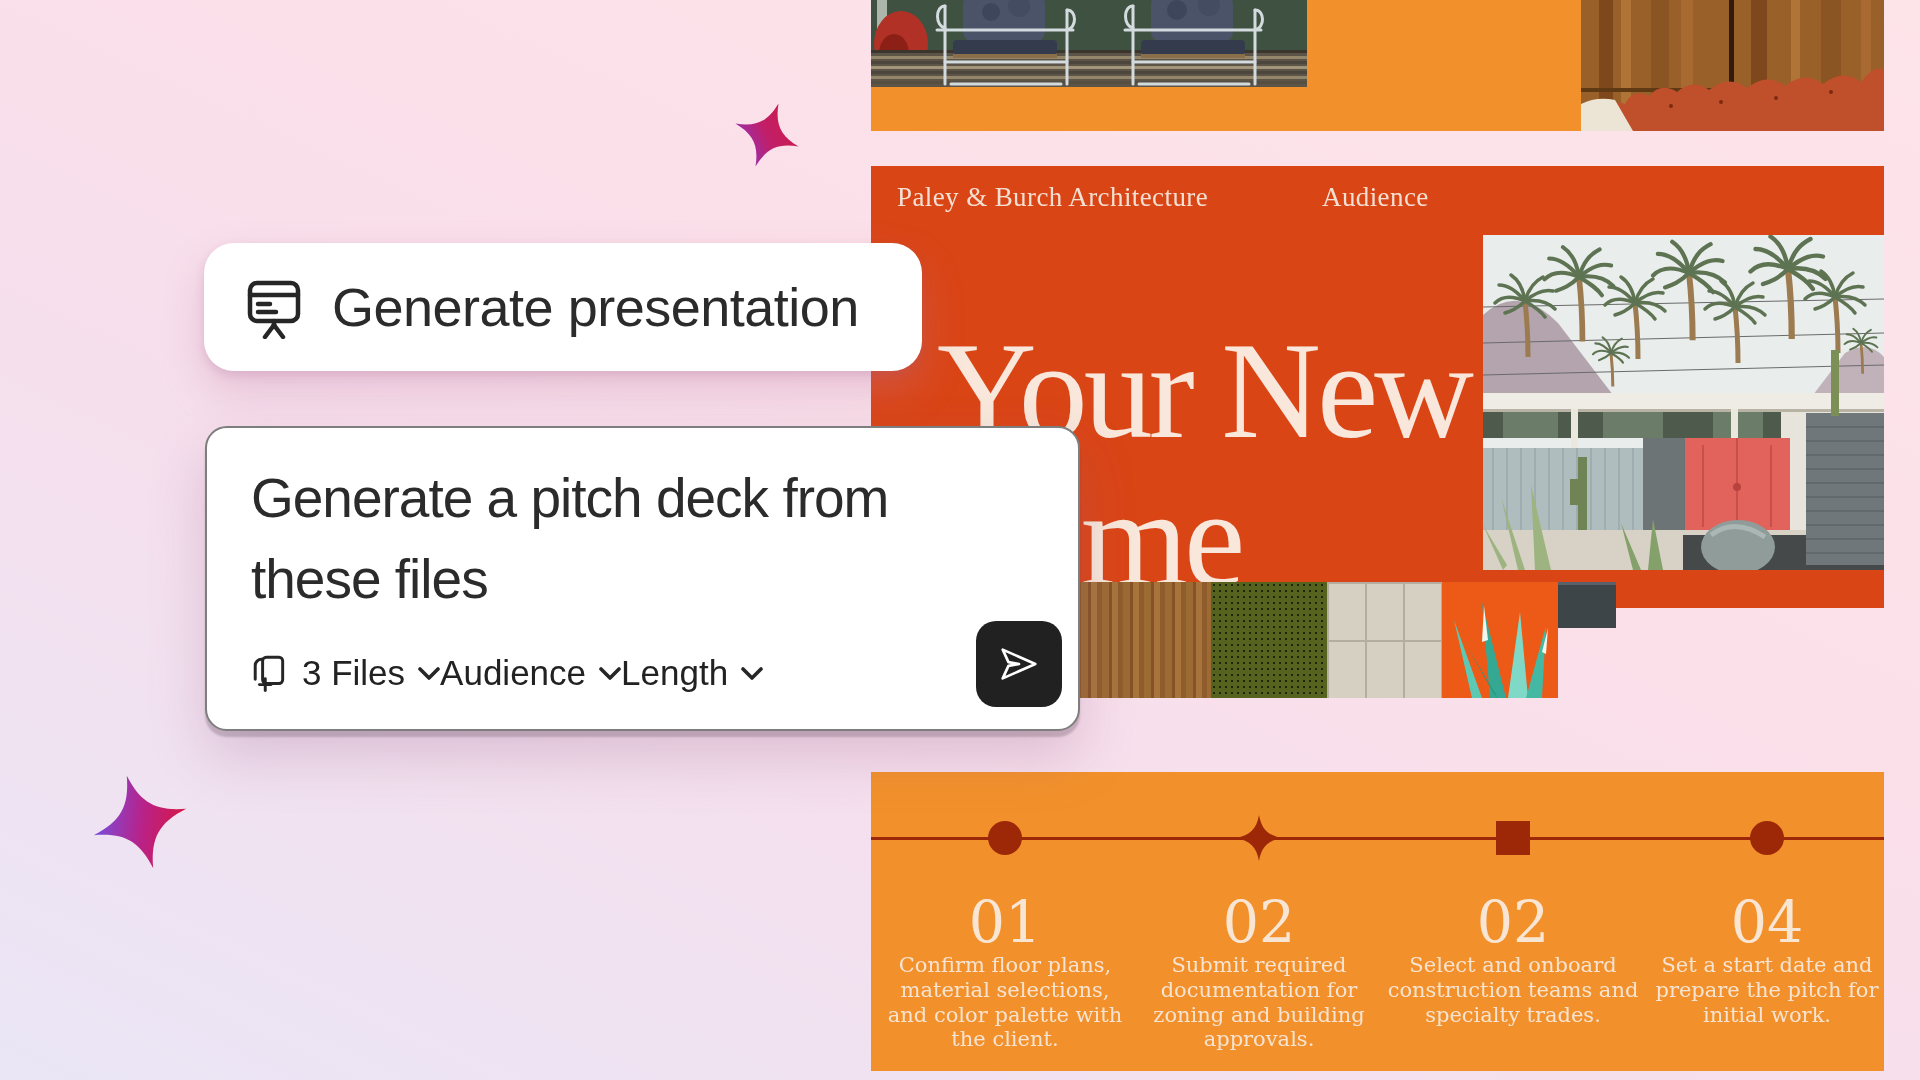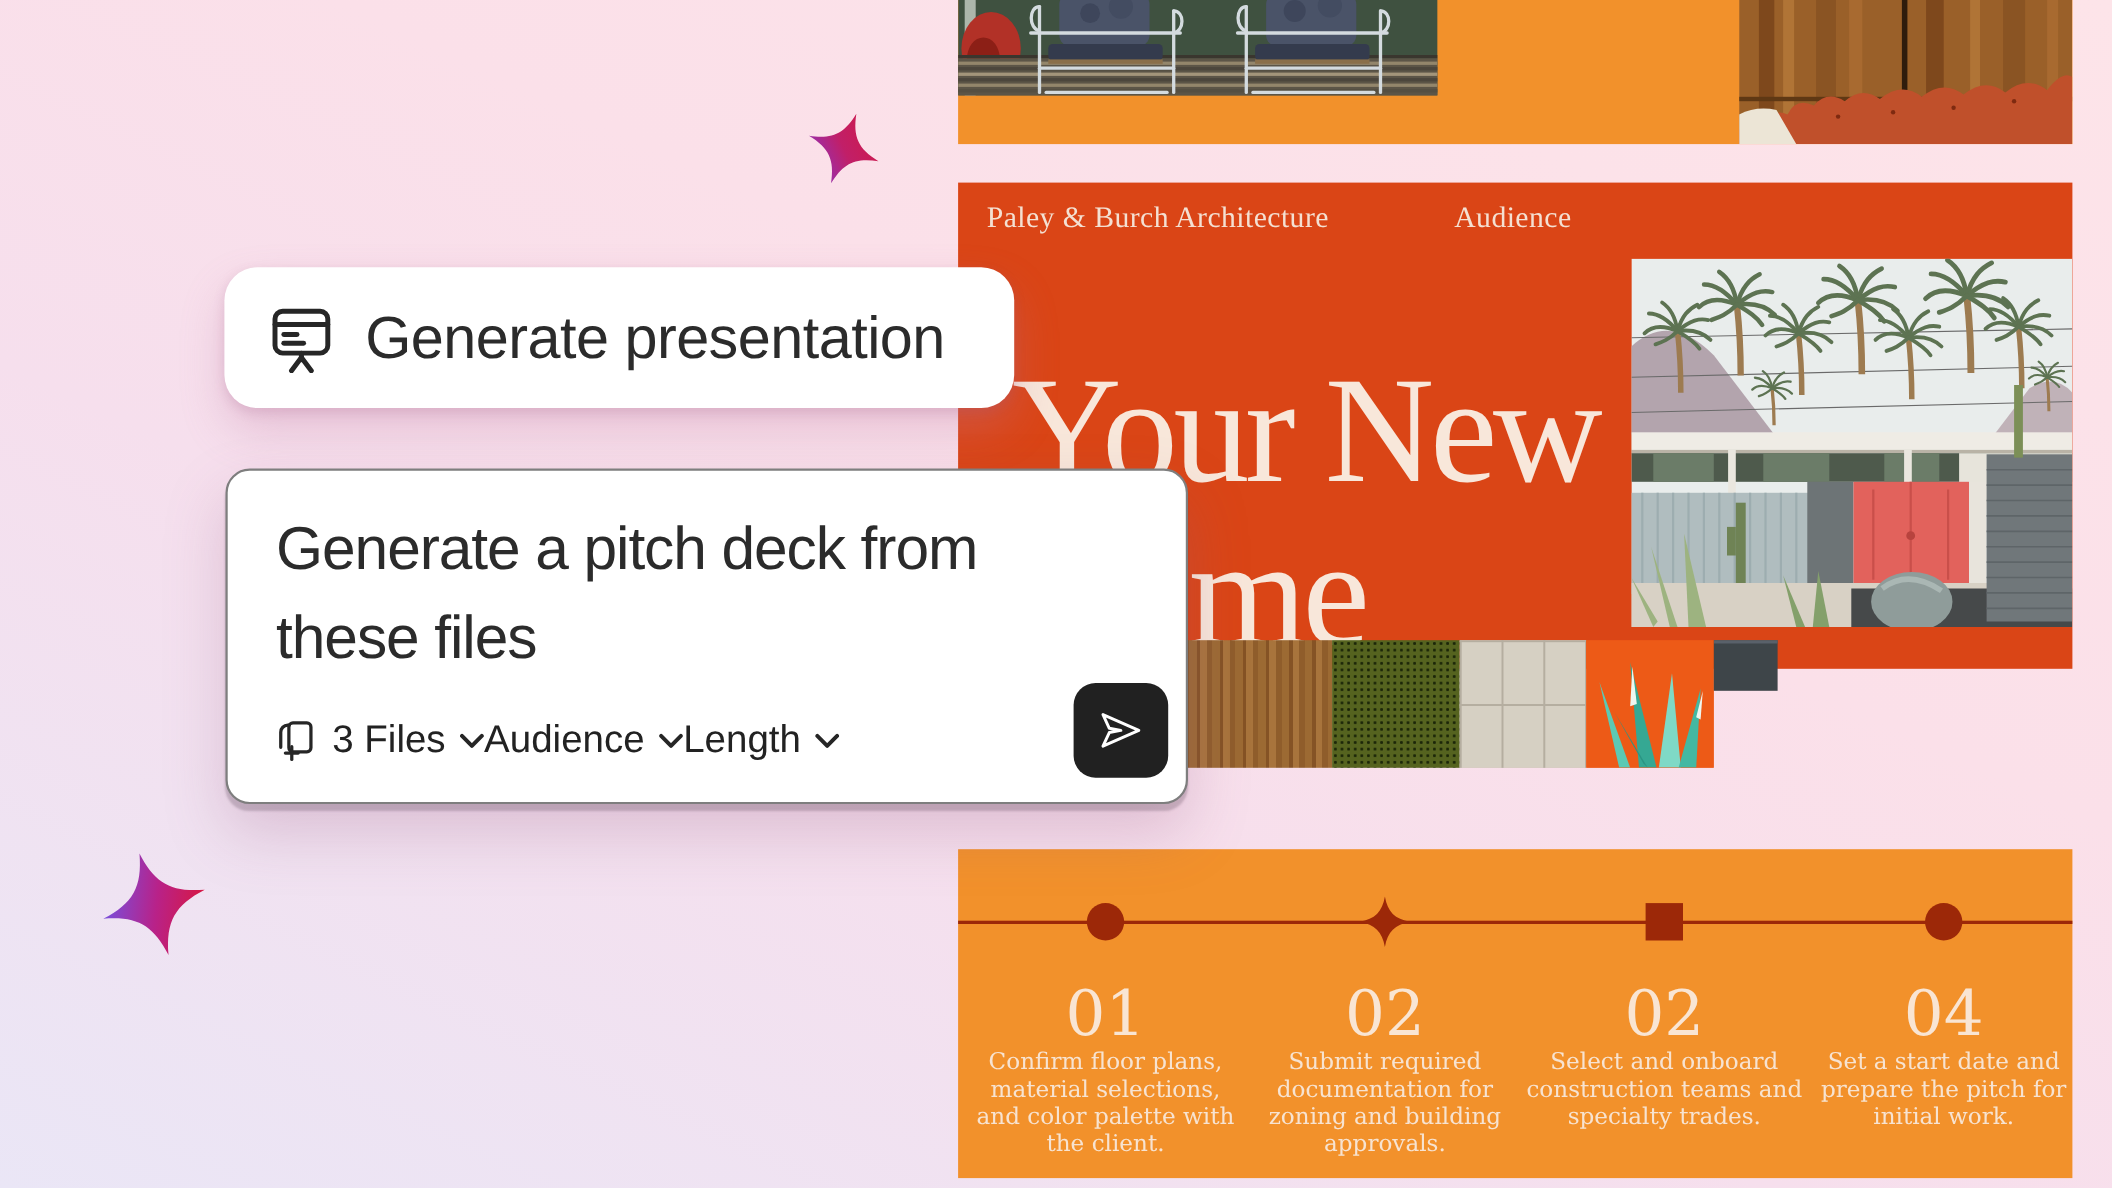--- a/index.html
+++ b/index.html
@@ -15,21 +15,21 @@
 
   .photo{position:absolute;overflow:hidden;}
   .photo svg{display:block;}
 
   
   .slide-head{position:absolute;top:16px;font-family:"Liberation Serif",serif;
               font-size:27px;letter-spacing:.4px;color:#f4e0d2;}
   .brand{left:26px;} .doctype{left:451px;}
   .big-title{position:absolute;left:49px;font-family:"Liberation Serif",serif;
              font-size:138px;line-height:1;letter-spacing:-4px;color:#f8e7da;white-space:nowrap;}
-  .title-l1{top:156px;} .title-l2{top:304px;}
+  .title-l1{top:156px;margin-left:17px;} .title-l2{top:304px;}
 
   
   .swatch{position:absolute;top:416px;height:116px;}
   .sw-wood{left:0;width:340px;
      background:repeating-linear-gradient(90deg,#9c6a33 0 7px,#855325 7px 10px,#a8743c 10px 16px,#8f5d2b 16px 21px);}
   .sw-green{left:340px;width:116px;background-color:#55631f;
      background-image:radial-gradient(rgba(18,28,4,.85) 1.1px,transparent 1.5px);background-size:6px 6px;}
   .sw-tile{left:456px;width:115px;background:#d6d0c3;
      background-image:linear-gradient(#b5aea0 2px,transparent 2px),linear-gradient(90deg,#b5aea0 2px,transparent 2px);
      background-size:115px 58px,38px 115px;}

